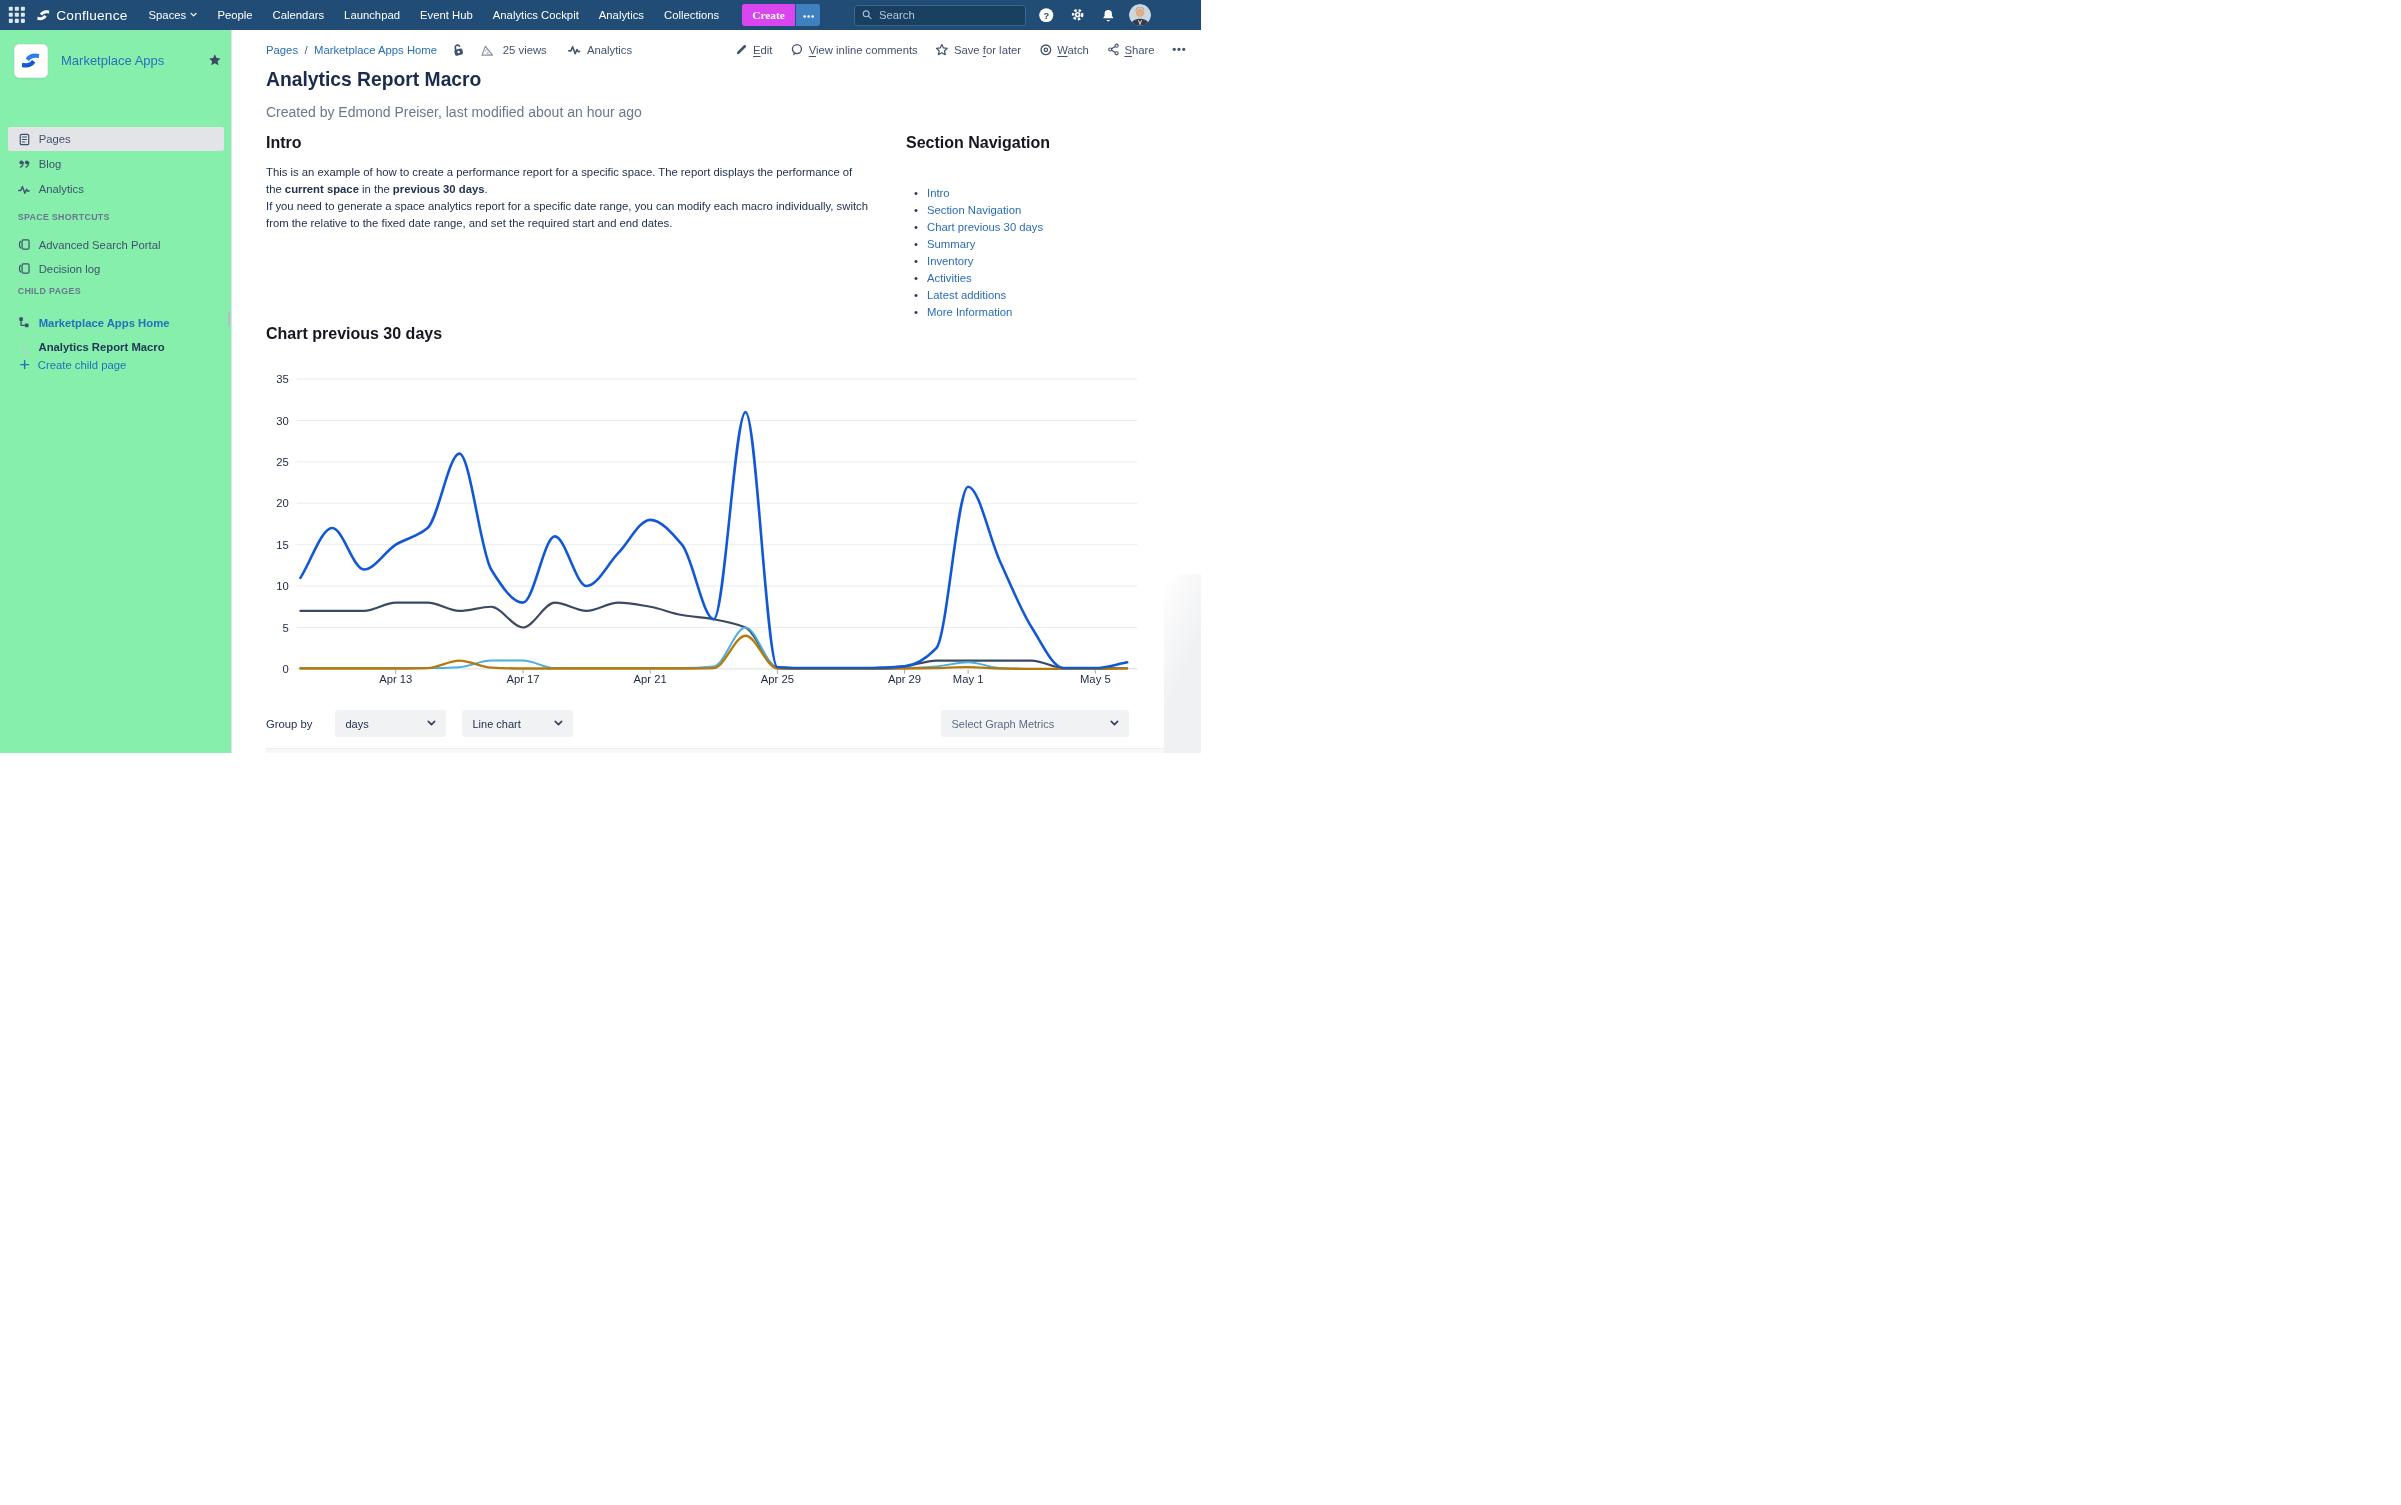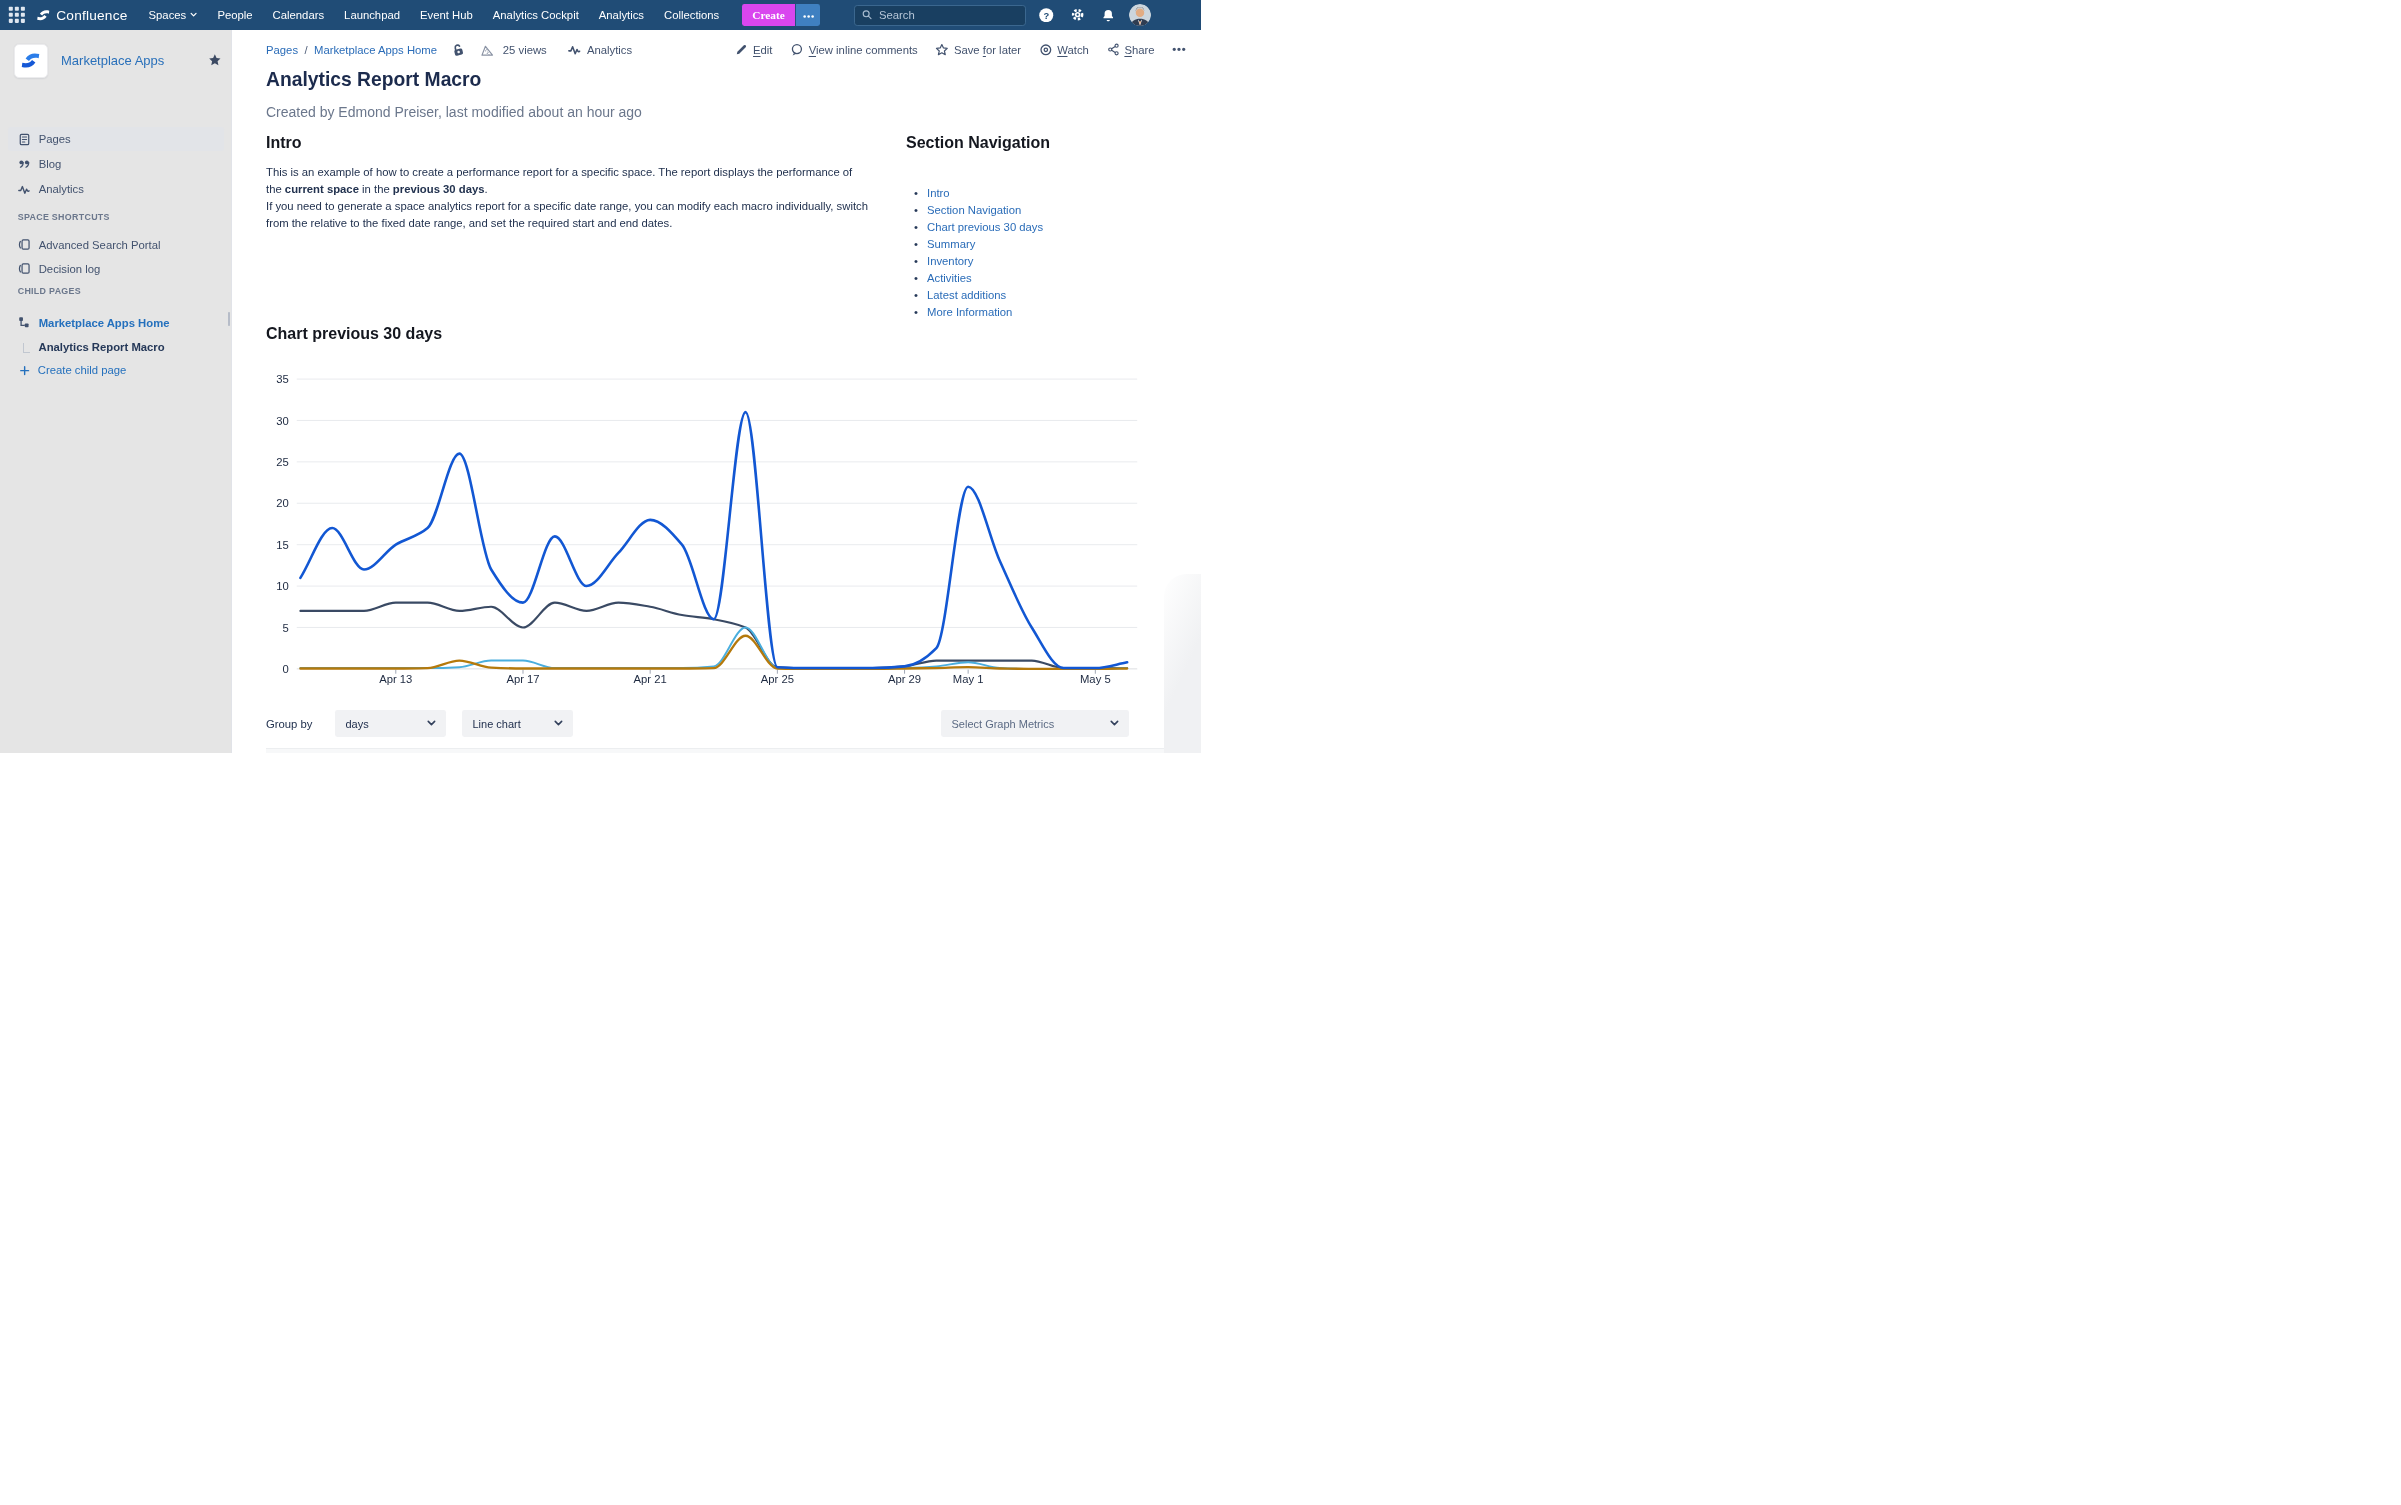--- a/index.html
+++ b/index.html
@@ -17,34 +17,34 @@
   .create-cluster { display:flex; margin-left:22.5px; flex:none; }
   .btn-create { background:#d946ef; color:#fff; font-size:11.3px; font-weight:700; border:none; height:22px; padding:0 10.5px; border-radius:2.4px 0 0 2.4px; cursor:pointer; font-family:Liberation Serif, serif; }
   .btn-more { background:#3f80c1; color:#fff; border:none; width:25px; height:22px; border-radius:0 2.4px 2.4px 0; border-left:0.8px solid #24517c; cursor:pointer; font-size:9.7px; letter-spacing:0.8px; }
   .searchbox { margin-left:34px; display:flex; align-items:center; gap:6.4px; background:#193f61; border:0.8px solid #3b678f; border-radius:3.2px; height:21px; width:172px; min-width:97px; padding:0 7.2px; flex:1 1 auto; max-width:172px; }
   .searchbox input { background:transparent; border:none; outline:none; color:#e8eef5; font-size:11.3px; width:100%; font-family:inherit; }
   .searchbox input::placeholder { color:#b6c6d8; }
   .nav-icons { display:flex; align-items:center; gap:16px; margin-left:13px; flex:none; }
   .avatar-btn { margin-left:13px; margin-right:6.4px; flex:none; cursor:pointer; width:22px; height:22px; border-radius:50%; overflow:hidden; }
 
   
-  .sidebar { position:absolute; left:0; top:30px; width:232px; bottom:0; background:#e5e5e5; border-right:0.8px solid #e1e3e8; }
+  .sidebar { position:absolute; left:0; top:30px; width:232px; bottom:0; background:#86efac; border-right:0.8px solid #e1e3e8; }
   .space-logo { position:absolute; left:13.7px; top:13.7px; width:34px; height:34px; background:#fff; border-radius:4.8px; border:0.8px solid #ececee; box-shadow:0 0.8px 1.6px rgba(9,30,66,.08); display:flex; align-items:center; justify-content:center; }
   .space-name { position:absolute; left:61px; top:22.5px; font-size:13px; color:#2970ba; cursor:pointer; }
   .space-star { position:absolute; left:208px; top:22.5px; cursor:pointer; }
   .side-item { position:absolute; left:8px; width:216px; height:24px; display:flex; align-items:center; border-radius:2.4px; cursor:pointer; color:#42526e; font-size:11.3px; }
   .side-item .ic { width:13px; margin:0 8px 0 9.7px; flex:none; display:flex; }
   .side-item.selected { background:#e2e4e8; }
   .side-header { position:absolute; left:17.7px; font-size:8.9px; font-weight:700; letter-spacing:0.3px; color:#6b778c; }
   .side-link { position:absolute; left:8px; width:216px; height:22.5px; display:flex; align-items:flex-end; cursor:pointer; color:#42526e; font-size:11.3px; }
   .side-link .ic { width:13px; margin:0 8px 0 9.7px; flex:none; display:flex; }
   .side-link.bold-blue { color:#2470bd; font-weight:700; }
   .side-link.bold-dark { color:#253858; font-weight:700; }
   .tree-elbow { width:7.2px; height:9.7px; border-left:1.6px solid #c1c7d0; border-bottom:1.6px solid #c1c7d0; margin:-6.4px 8px 0 15.3px; flex:none; }
-  .create-child { position:absolute; left:8px; width:216px; height:22.5px; display:flex; align-items:center; color:#2470bd; font-size:11.3px; cursor:pointer; }
+  .create-child { position:absolute; left:8px; width:216px; height:22.5px; display:flex; align-items:flex-start; color:#2470bd; font-size:11.3px; cursor:pointer; }
   .create-child .ic { width:11.3px; margin:0 7.2px 0 11.3px; display:flex; }
   .resize-handle { position:absolute; left:228px; top:312px; width:8px; height:13.7px; display:flex; gap:2.4px; cursor:col-resize; }
   .resize-handle i { width:1.6px; height:13.7px; background:#b6bcc8; border-radius:0.8px; }
 
   
   .content { position:absolute; left:232px; top:30px; right:0; bottom:0; background:#fff; }
   .crumb-row { position:absolute; left:34px; top:13px; display:flex; align-items:center; font-size:11.3px; color:#505f79; gap:6.4px; white-space:nowrap; }
   .crumb-row a { color:#2a6cb8; text-decoration:none; cursor:pointer; }
   .meta-ic { display:flex; align-items:center; }
   .views-label { color:#42526e; margin-left:1.6px; }

